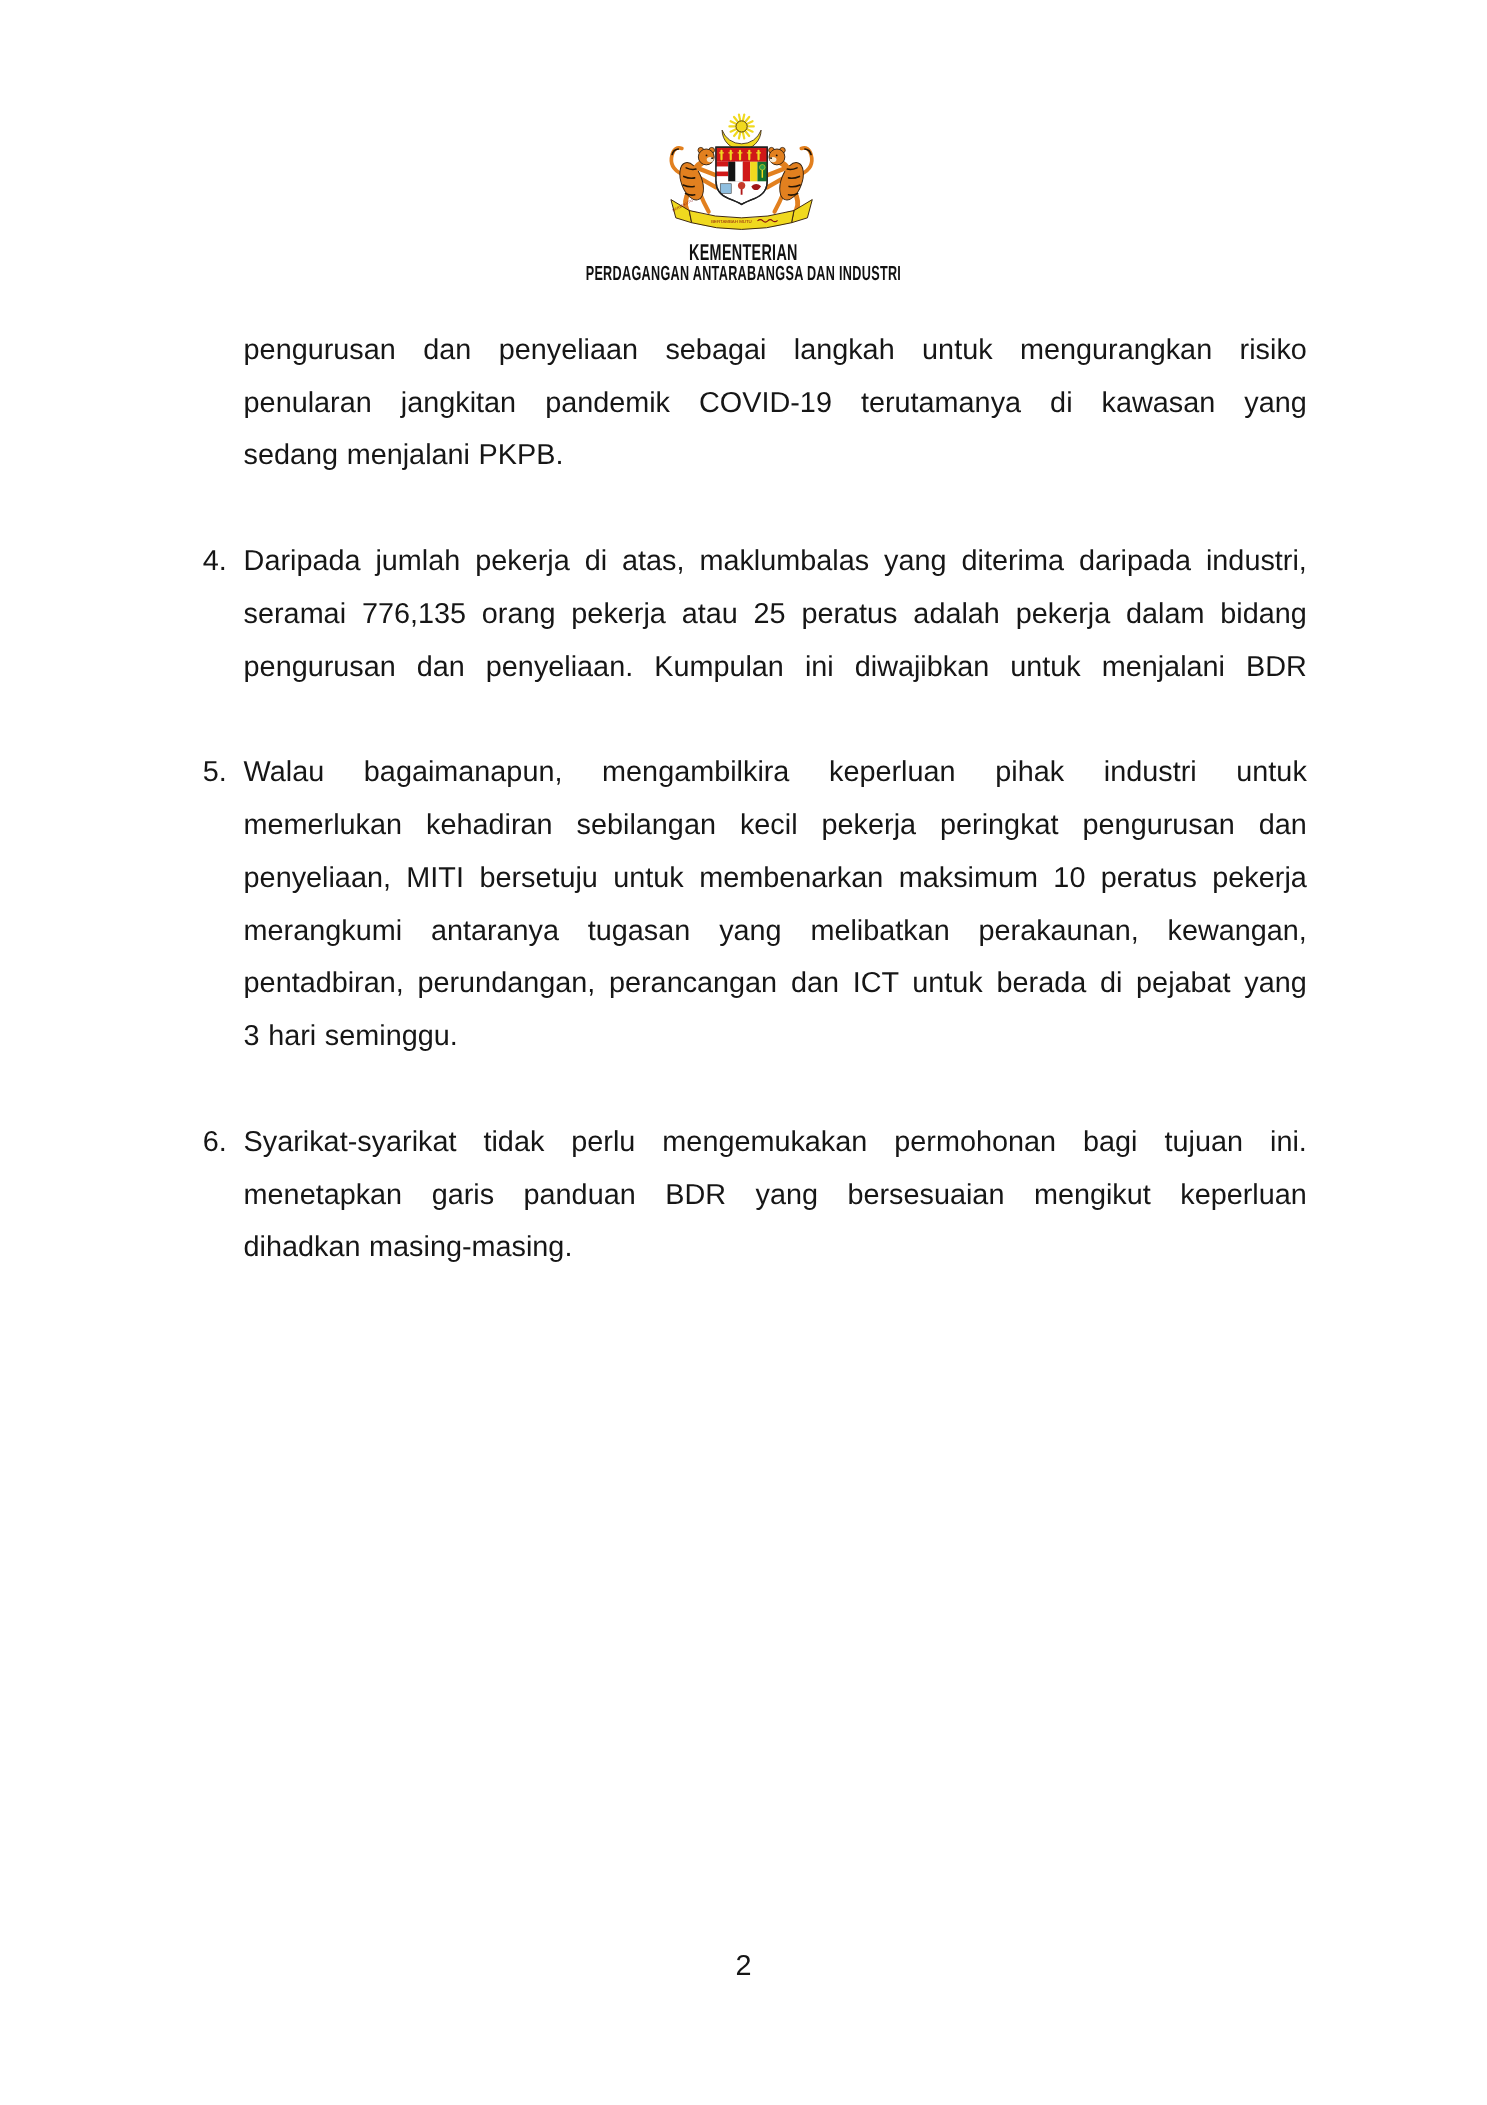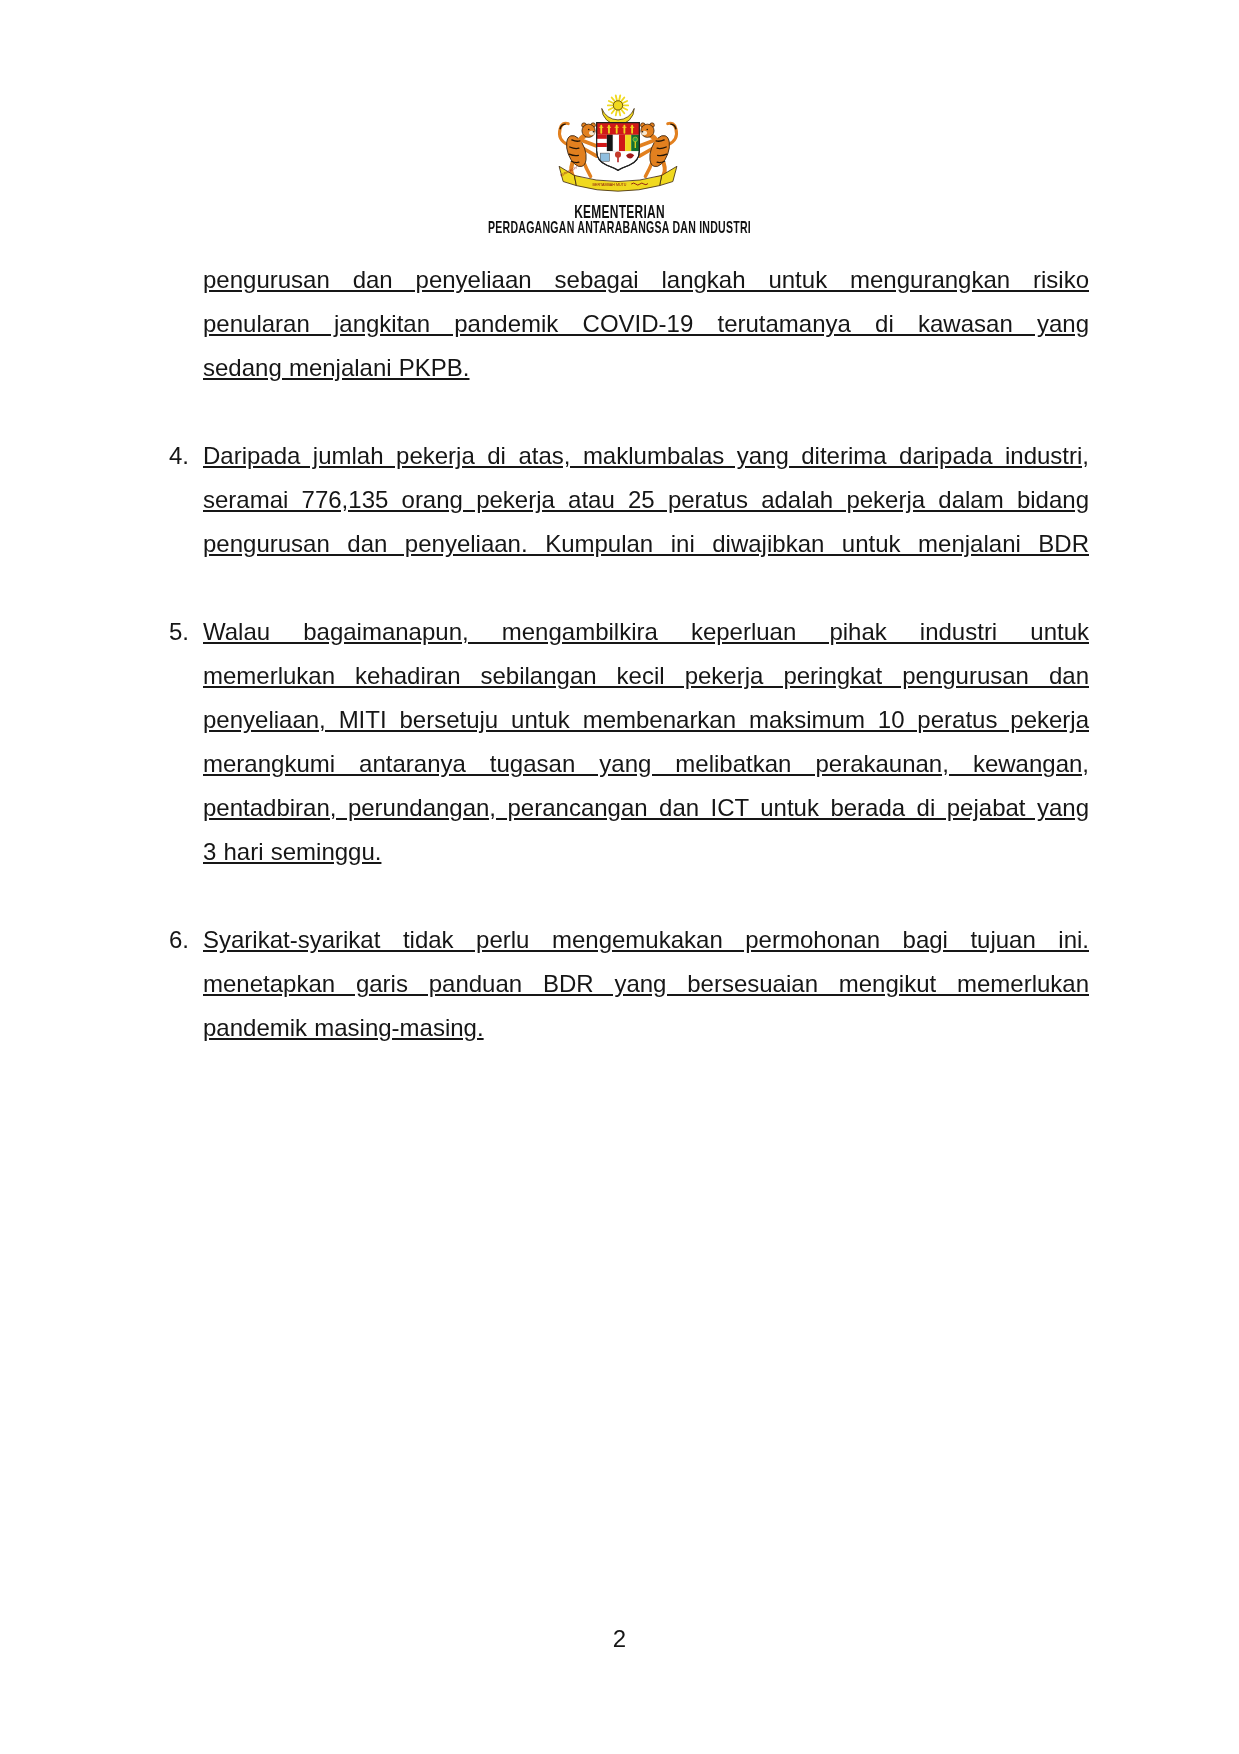--- a/index.html
+++ b/index.html
@@ -16,21 +16,21 @@
     position:absolute;top:201px;left:0;width:100%;
     text-align:center;font-weight:bold;font-size:19px;letter-spacing:.4px;
     transform:scaleX(.63);color:#111;white-space:nowrap;
   }
   .ministry2{
     position:absolute;top:218px;left:0;width:100%;
     text-align:center;font-weight:bold;font-size:17px;letter-spacing:.4px;
     transform:scaleX(.62);color:#111;white-space:nowrap;
   }
   .bodytext{
-    position:absolute;left:203px;top:258px;width:886px;text-decoration:underline;
+    position:absolute;left:203px;top:270px;width:886px;
   }
   .para{position:relative;margin:0 0 44px 0;}
   .num{
     position:absolute;left:-34px;top:0;
     font-size:24px;line-height:44px;
   }
   .line{
     font-size:24px;line-height:44px;
     word-spacing:.5px;
   }
@@ -168,20 +168,20 @@
         <div class="line jline">Walau bagaimanapun, mengambilkira keperluan pihak industri untuk</div>
         <div class="line jline">memerlukan kehadiran sebilangan kecil pekerja peringkat pengurusan dan</div>
         <div class="line jline">penyeliaan, MITI bersetuju untuk membenarkan maksimum 10 peratus pekerja</div>
         <div class="line jline">merangkumi antaranya tugasan yang melibatkan perakaunan, kewangan,</div>
         <div class="line jline">pentadbiran, perundangan, perancangan dan ICT untuk berada di pejabat yang</div>
         <div class="line lline">3 hari seminggu.</div>
       </div>
       <div class="para">
         <div class="num">6.</div>
         <div class="line jline">Syarikat-syarikat tidak perlu mengemukakan permohonan bagi tujuan ini.</div>
-        <div class="line jline">menetapkan garis panduan BDR yang bersesuaian mengikut memerlukan</div>
-        <div class="line lline">pandemik masing-masing.</div>
+        <div class="line jline">menetapkan garis panduan BDR yang bersesuaian mengikut keperluan</div>
+        <div class="line lline">dihadkan masing-masing.</div>
       </div>
     </div>
 
   <div class="pagenum">2</div>
 
 </div>
 
 </body></html>

